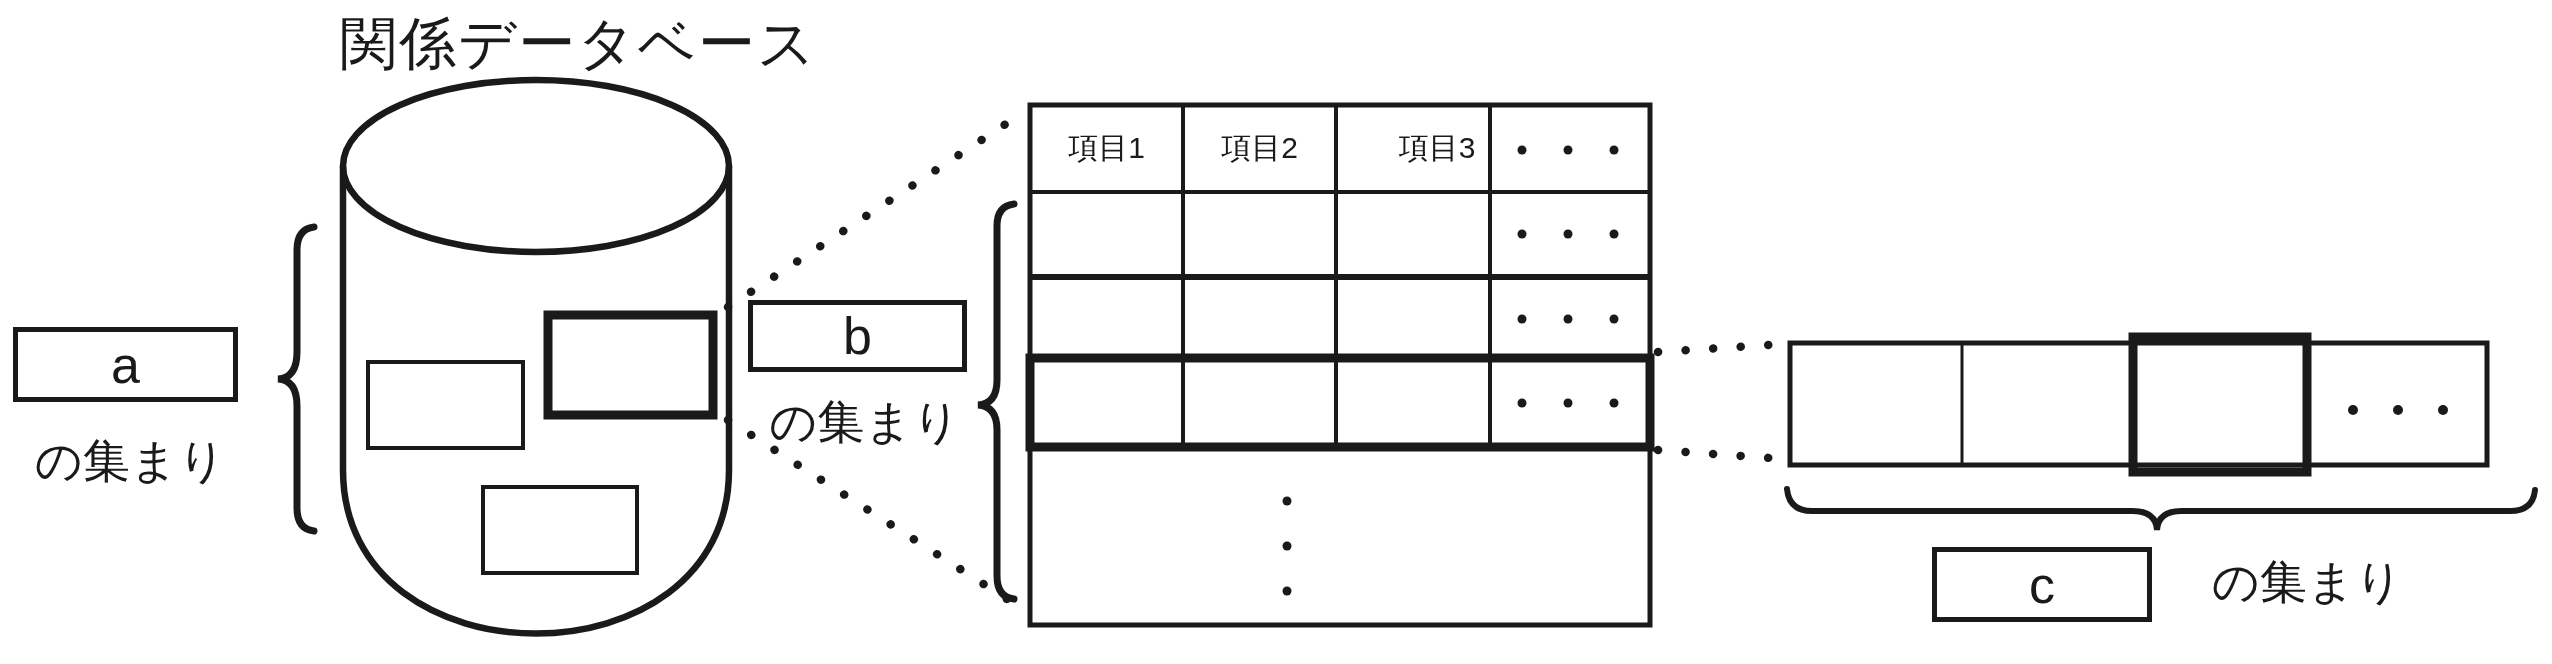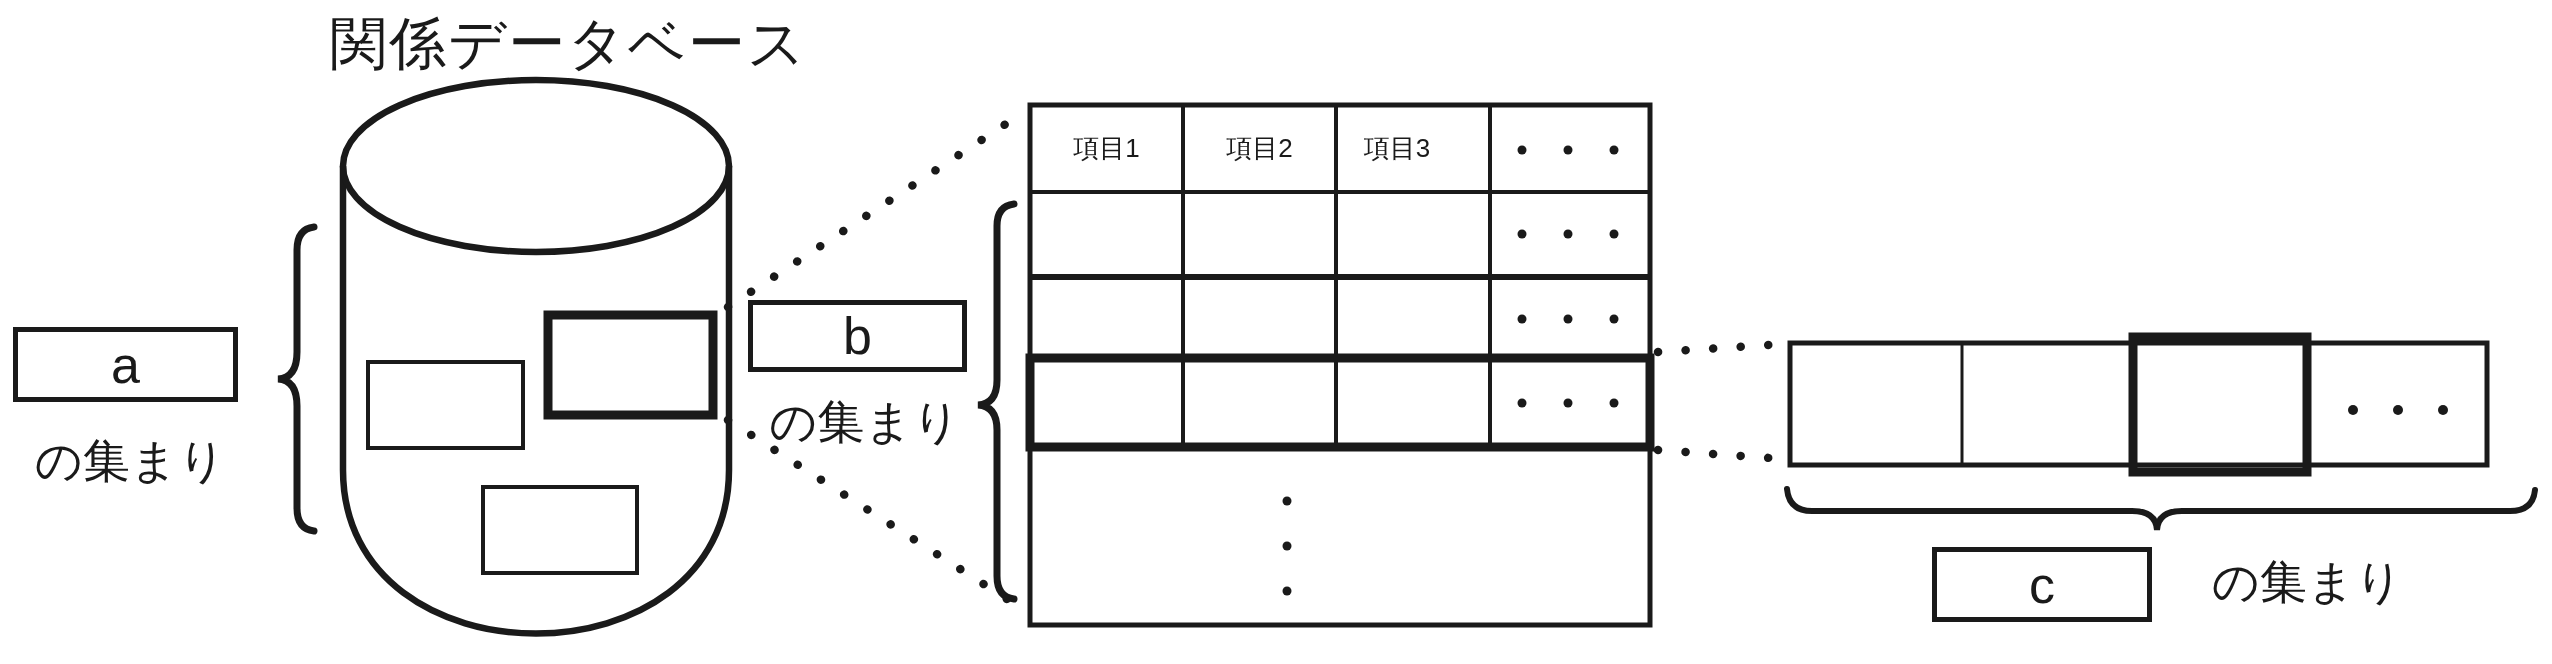--- a/index.html
+++ b/index.html
@@ -15,21 +15,21 @@
   }
   .labelbox{
     border:5px solid #1a1a1a;background:#fff;display:flex;
     align-items:center;justify-content:center;font-size:52px;box-sizing:border-box;
   }
   .caption{
     font-size:47px;white-space:nowrap;display:flex;align-items:center;justify-content:center;
   }
   .hcell{
     display:flex;align-items:center;justify-content:center;
-    font-size:26px;white-space:nowrap;
+    font-size:30px;white-space:nowrap;
   }
 </style>
 </head>
 <body>
 
 <div id="canvas">
 
   <svg id="lineart" viewBox="0 0 2552 664">
 
     <g fill="none" stroke="#1a1a1a" stroke-width="6.5">
@@ -95,34 +95,34 @@
     </g>
     <g fill="#1a1a1a">
       <circle cx="2353" cy="410" r="5"></circle>
         <circle cx="2398" cy="410" r="5"></circle>
         <circle cx="2443" cy="410" r="5"></circle>
     </g>
 
     <path fill="none" stroke="#1a1a1a" stroke-width="6" stroke-linecap="round" d="M1787,489 Q1789,511 1812,511 L2132,511 Q2156,511 2157,530 Q2158,511 2182,511 L2510,511 Q2533,511 2535,490"></path>
   </svg>
 
-  <div class="abs title" style="left:330px;top:6px;">関係データベース</div>
+  <div class="abs title" style="left:340px;top:6px;">関係データベース</div>
 
   <div class="abs labelbox" style="left:13px;top:327px;width:225px;height:75px;">
     <span>a</span>
   </div>
   <div class="abs caption" style="left:13px;top:430px;width:235px;">の集まり</div>
 
   <div class="abs labelbox" style="left:748px;top:300px;width:219px;height:72px;">
     <span>b</span>
   </div>
   <div class="abs caption" style="left:750px;top:391px;width:230px;">の集まり</div>
 
   <div class="abs hcell" style="left:1030px;top:105px;width:153px;height:87px;">項目1</div>
   <div class="abs hcell" style="left:1183px;top:105px;width:153px;height:87px;text-align:right;">項目2</div>
-  <div class="abs hcell" style="left:1320px;top:105px;width:154px;height:87px;">項目3</div>
+  <div class="abs hcell" style="left:1360px;top:105px;width:154px;height:87px;">項目3</div>
 
   <div class="abs labelbox" style="left:1932px;top:547px;width:220px;height:75px;">
     <span>c</span>
   </div>
   <div class="abs caption" style="left:2190px;top:551px;width:235px;">の集まり</div>
 
 </div>
 
 </body></html>

